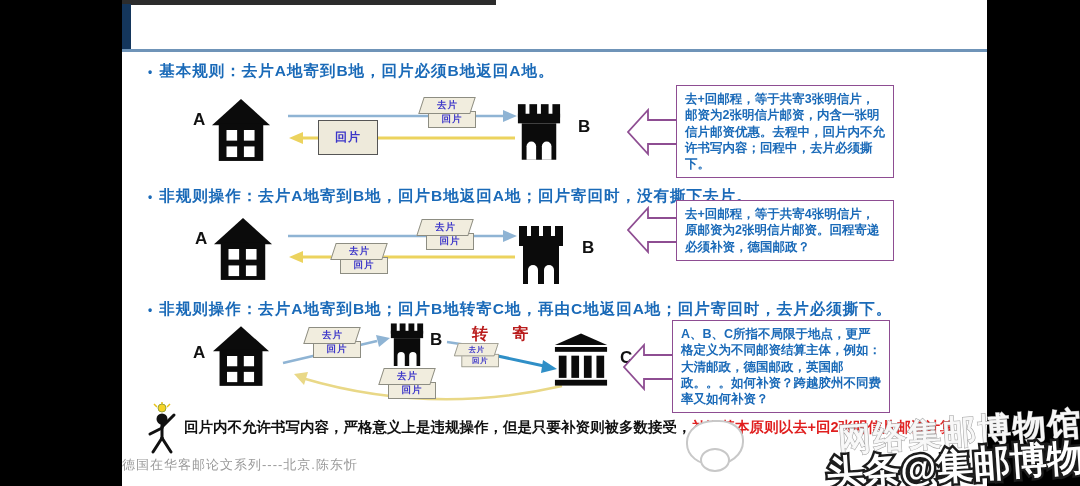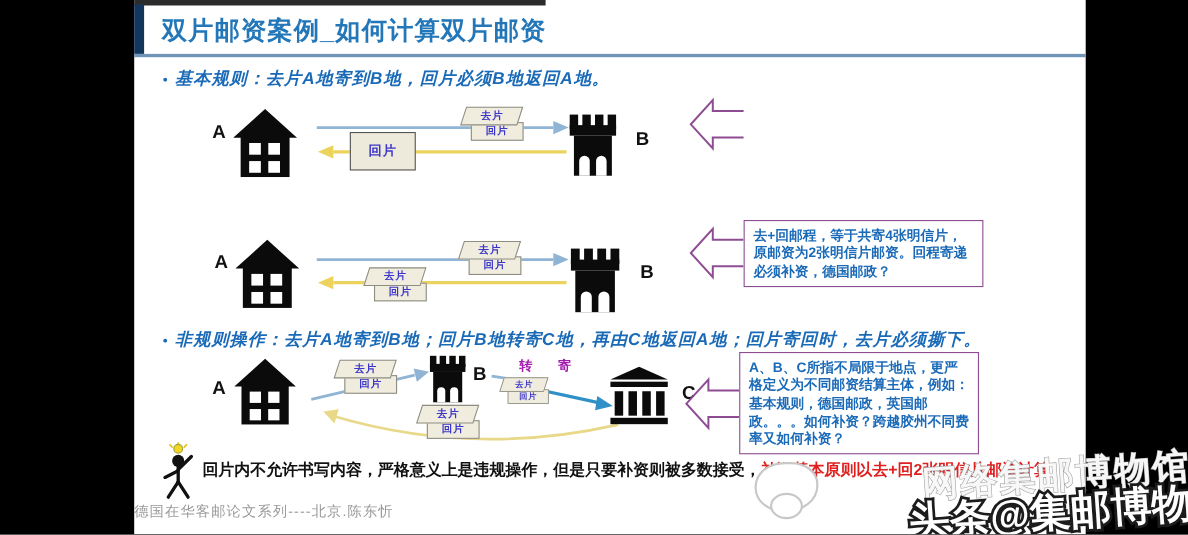--- a/index.html
+++ b/index.html
@@ -7,21 +7,21 @@
          font-family:"Liberation Sans","DejaVu Sans",sans-serif;}
   .bar{position:absolute;top:0;height:486px;background:#000;}
   .bar.left{left:0;width:122px;}
   .bar.right{left:987px;width:93px;}
   .top-strip{position:absolute;left:122px;top:0;width:374px;height:5px;background:#2c2c2c;}
   .accent{position:absolute;left:122px;top:4px;width:9px;height:45px;background:#14365c;}
   .page-title{position:absolute;left:147px;top:12px;font-size:23px;font-weight:bold;
               color:#2377b8;letter-spacing:1px;white-space:nowrap;}
   .title-rule{position:absolute;left:122px;top:49px;width:865px;height:3px;background:#6f94b8;}
   .bullet{position:absolute;left:148px;font-size:15.5px;font-weight:bold;color:#1a6ab8;
-          letter-spacing:1px;white-space:nowrap;font-style:italic;}
+          letter-spacing:1px;white-space:nowrap;}
   .bullet .dot{font-size:12px;margin-right:6px;color:#1a6ab8;}
   .abs{position:absolute;}
   .loc-label{position:absolute;font-size:17px;font-weight:bold;color:#111;}
   .arrow-layer{position:absolute;left:0;top:0;width:1080px;height:486px;pointer-events:none;}
   .arrow-layer .lb{stroke:#8fb4d4;stroke-width:2.5;fill:none;}
   .arrow-layer .bb{stroke:#2f8fc7;stroke-width:3;fill:none;}
   .arrow-layer .yl{stroke:#ecd35e;stroke-width:3;fill:none;}
   .arrow-layer .ylc{stroke:#e9d887;stroke-width:2.5;fill:none;}
   .arrow-layer .hlb{fill:#8fb4d4;}
   .arrow-layer .hbb{fill:#2f8fc7;}
@@ -31,21 +31,21 @@
   .stack.sm{transform:scale(.78);transform-origin:top left;}
   .c-para{width:50px;height:15px;background:#f1edde;border:1px solid #8d8d82;
           transform:skewX(-18deg);display:flex;align-items:center;justify-content:center;}
   .c-para span{transform:skewX(18deg);}
   .c-rect{width:46px;height:15px;background:#f1edde;border:1px solid #8d8d82;margin:-3px 0 0 7px;
           display:flex;align-items:center;justify-content:center;}
   .stack span,.hp-box span{font-size:9.5px;font-weight:bold;color:#3b35c9;letter-spacing:1px;}
   .hp-box{position:absolute;width:58px;height:33px;background:#eeeadb;border:1.5px solid #555;
           display:flex;align-items:center;justify-content:center;}
   .hp-box span{font-size:12px;}
-  .zhuanji{position:absolute;font-size:12px;font-weight:bold;color:#a21caf;letter-spacing:10px;white-space:nowrap;}
+  .zhuanji{position:absolute;font-size:16px;font-weight:bold;color:#b91c1c;letter-spacing:10px;white-space:nowrap;}
   .callout{position:absolute;display:flex;align-items:center;}
   .co-arrow{width:52px;height:56px;flex:0 0 52px;margin-right:-2px;}
   .co-arrow path{fill:#fff;stroke:#8e4d92;stroke-width:1.8;}
   .co-box{width:200px;border:1.5px solid #8e4d92;background:#fff;padding:5px 8px;
           font-size:12.5px;font-weight:bold;color:#1a6ab8;line-height:1.3;}
   .note{position:absolute;left:184px;top:418px;font-size:14.5px;font-weight:bold;white-space:nowrap;}
   .note .blk{color:#111;}
   .note .red{color:#e01f1f;}
   .footer{position:absolute;left:122px;top:456px;width:865px;text-align:left;
           font-size:13px;color:#9a9a9a;letter-spacing:1px;}
@@ -62,21 +62,20 @@
 </head>
 <body>
 
 <div class="stage">
 
   <div class="bar left"></div>
   <div class="bar right"></div>
   <div class="top-strip"></div>
 
   <div class="accent"></div>
-  <div class="page-title">双片邮资案例_如何计算双片邮资</div>
   <div class="title-rule"></div>
 
   <svg class="arrow-layer">
 
     <line class="lb" x1="288" y1="116" x2="503" y2="116"></line>
     <polygon class="hlb" points="503,110 517,116 503,122"></polygon>
     <line class="yl" x1="515" y1="138" x2="303" y2="138"></line>
     <polygon class="hyl" points="303,132 289,138 303,144"></polygon>
 
     <line class="lb" x1="288" y1="236" x2="503" y2="236"></line>
@@ -134,22 +133,26 @@
         <path d="M11 60 v-14 a5 5 0 0 1 10 0 v14 z"></path>
         <path d="M27 60 v-14 a5 5 0 0 1 10 0 v14 z"></path>
       </g>
   </svg>
   <div class="loc-label" style="left:578px;top:117px">B</div>
 
   <div class="callout" style="left:626px;top:85px">
     <svg class="co-arrow" viewBox="0 0 52 56">
         <path d="M50 16 H22 V6 L2 28 L22 50 V40 H50"></path>
       </svg>
-  </div>
-
+    <div class="co-box">去+回邮程，等于共寄3张明信片，邮资为2张明信片邮资，内含一张明信片邮资优惠。去程中，回片内不允许书写内容；回程中，去片必须撕下。</div>
+  </div>
+
+  <div class="bullet" style="top:186px">
+    <span class="dot">•</span><span>非规则操作：去片A地寄到B地，回片B地返回A地；回片寄回时，没有撕下去片。</span>
+  </div>
 
   <div class="loc-label" style="left:195px;top:229px">A</div>
   <svg class="abs" style="left:214px;top:216px" width="58" height="66" viewBox="0 0 60 64">
     <polygon points="30,0 60,27 0,27" fill="#0b0b0b"></polygon>
       <rect x="7" y="25" width="46" height="39" fill="#0b0b0b"></rect>
     <g fill="#fff">
         <rect x="15" y="32" width="11" height="11"></rect>
         <rect x="33" y="32" width="11" height="11"></rect>
         <rect x="15" y="49" width="11" height="11"></rect>
         <rect x="33" y="49" width="11" height="11"></rect>
@@ -266,21 +269,21 @@
       </div>
     <div class="c-rect">
         <span>回片</span>
       </div>
   </div>
 
   <div class="callout" style="left:622px;top:320px">
     <svg class="co-arrow" viewBox="0 0 52 56">
         <path d="M50 16 H22 V6 L2 28 L22 50 V40 H50"></path>
       </svg>
-    <div class="co-box">A、B、C所指不局限于地点，更严格定义为不同邮资结算主体，例如：基本规则，德国邮政，英国邮政。。。如何补资？跨越胶州不同费率又如何补资？</div>
+    <div class="co-box">A、B、C所指不局限于地点，更严格定义为不同邮资结算主体，例如：大清邮政，德国邮政，英国邮政。。。如何补资？跨越胶州不同费率又如何补资？</div>
   </div>
 
   <svg class="abs" style="left:144px;top:402px" width="36" height="52" viewBox="0 0 36 52">
     <g stroke="#e8c21a" stroke-width="1.5">
         <line x1="18" y1="-1" x2="18" y2="2"></line>
         <line x1="10" y1="2" x2="13" y2="5"></line>
         <line x1="26" y1="2" x2="23" y2="5"></line>
       </g>
     <circle cx="18" cy="6" r="4" fill="#f5d327" stroke="#9aa43a" stroke-width="1"></circle>
     <circle cx="18" cy="17" r="5.5" fill="#111"></circle>

